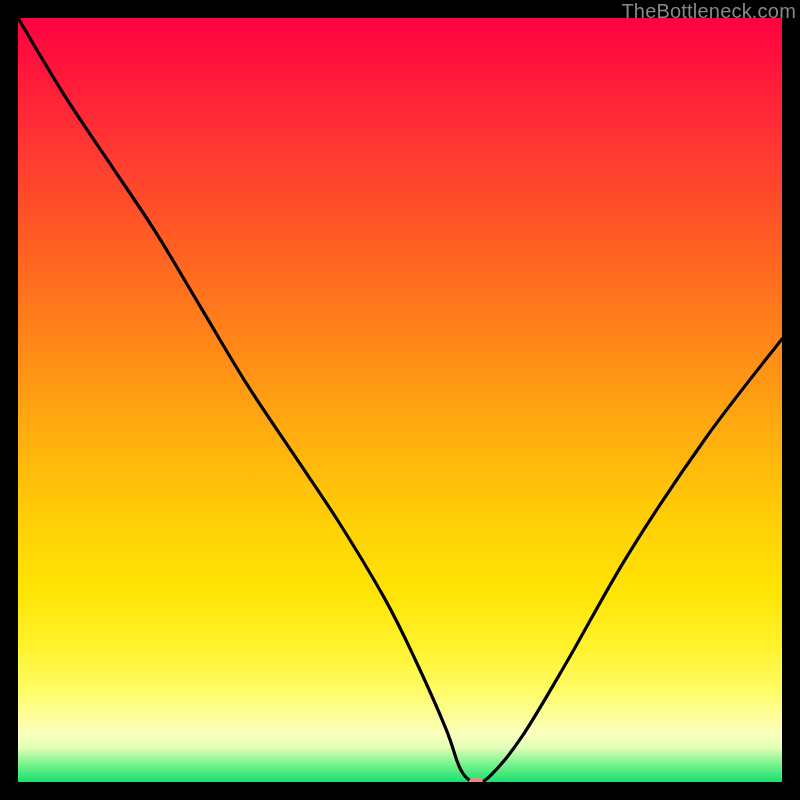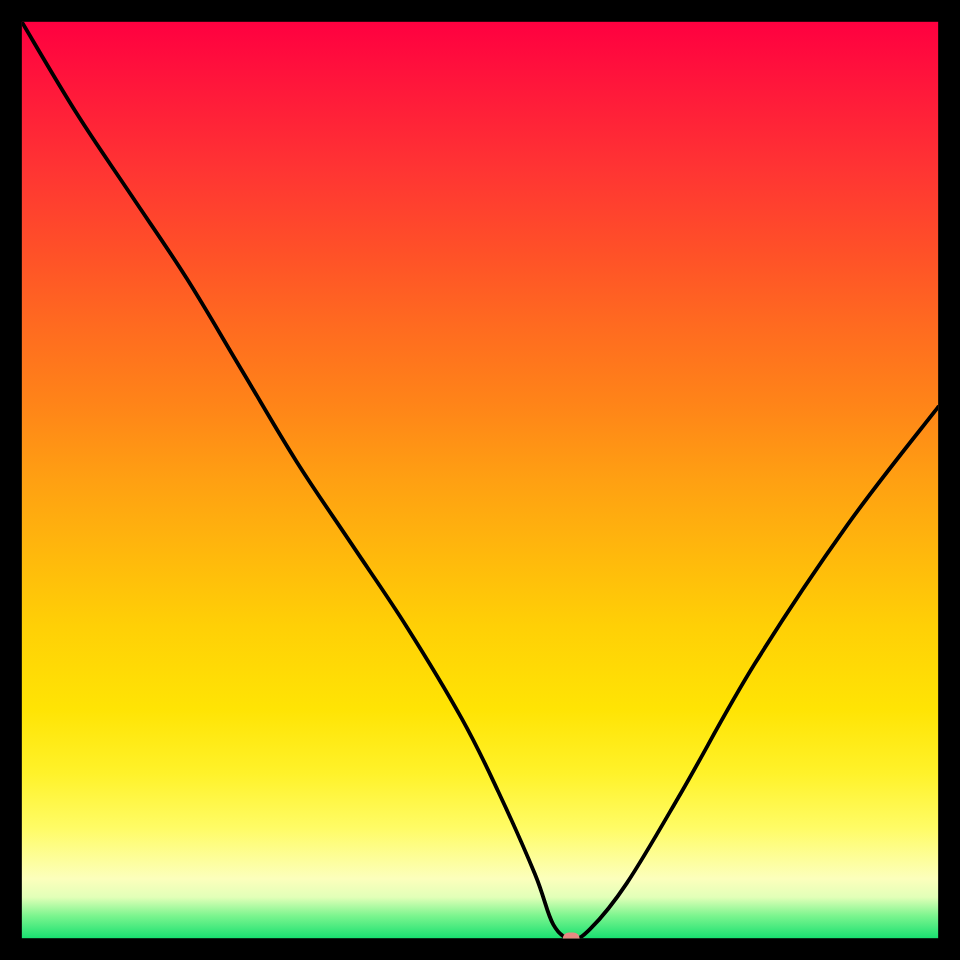--- a/index.html
+++ b/index.html
@@ -95,14 +95,15 @@
     </div>
 
     <svg class="curve-svg" viewBox="0 0 764 764" preserveAspectRatio="none">
       <path id="curve-path" fill="none" stroke="#000" stroke-width="3.2" stroke-linejoin="round" stroke-linecap="round" d="M 0,0 C 8.251199999999999,13.751999999999995 29.3376,50.27119999999998 45.839999999999996,76.39999999999998 C 62.3424,102.52879999999998 75.1776,120.40639999999995 91.67999999999999,145.15999999999997 C 108.18239999999999,169.91359999999997 121.01759999999999,187.79120000000006 137.51999999999998,213.92000000000007 C 154.02239999999998,240.04880000000009 166.8576,262.81600000000003 183.35999999999999,290.32 C 199.86239999999998,317.82399999999996 212.6976,340.59119999999996 229.2,366.71999999999997 C 245.70239999999998,392.8488 258.53759999999994,410.7264 275.03999999999996,435.48 C 291.5424,460.2336 304.3776,478.1112 320.88,504.24 C 337.3824,530.3688 352.96799999999996,555.8864 366.71999999999997,580.64 C 380.472,605.3936 386.27840000000003,618.3815999999999 397.28000000000003,641.76 C 408.2816,665.1384 419.58880000000005,690.5796 427.84000000000003,710.52 C 436.0912,730.4603999999999 437.6192,742.9136 443.11999999999995,752.54 C 448.6207999999999,762.1664 452.89919999999995,763.3124 458.4,764 C 463.9008,764.6876 465.4288,764.6112 473.68,756.36 C 481.9312,748.1088 490.488,738.788 504.24,718.16 C 517.992,697.5319999999999 530.8272,674.7648 550.0799999999999,641.76 C 569.3327999999999,608.7552 586.4464,574.6808 611.2,534.8 C 635.9536,494.91919999999993 660.096,458.70559999999995 687.6,420.2 C 715.104,381.69440000000003 750.248,338.7576 764,320.88000000000005"></path>
     </svg>
 
     <div class="marker" id="marker" style="left: 458.4px; top: 764px; background: rgb(230, 138, 130);"></div>
 
   </div>
 
+  <div class="watermark">TheBottleneck.com</div>
 
 </div>
 
 </body></html>

